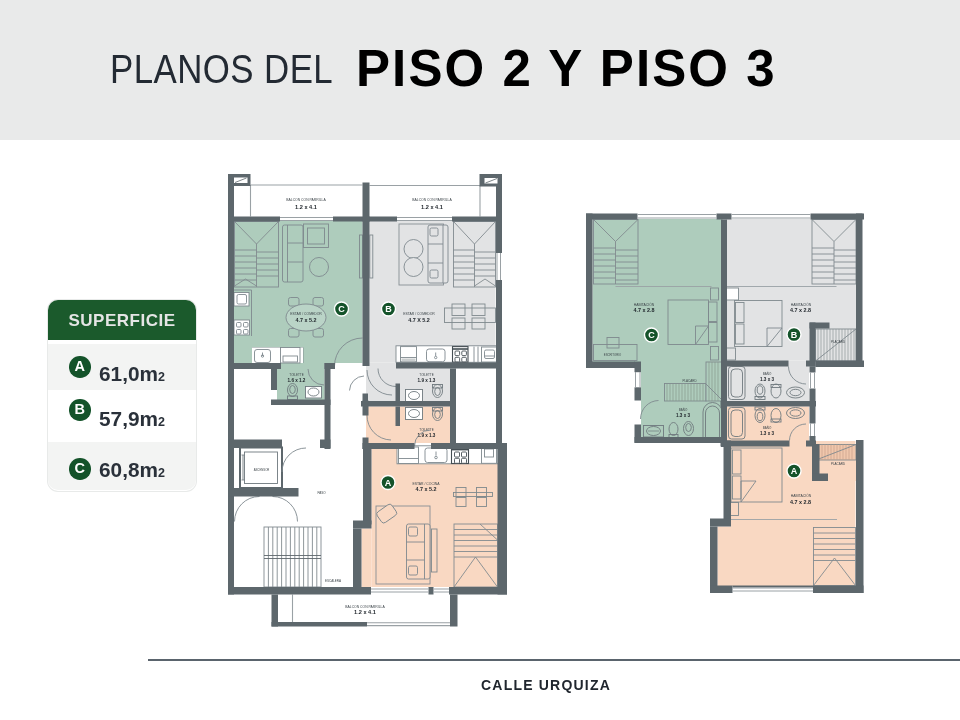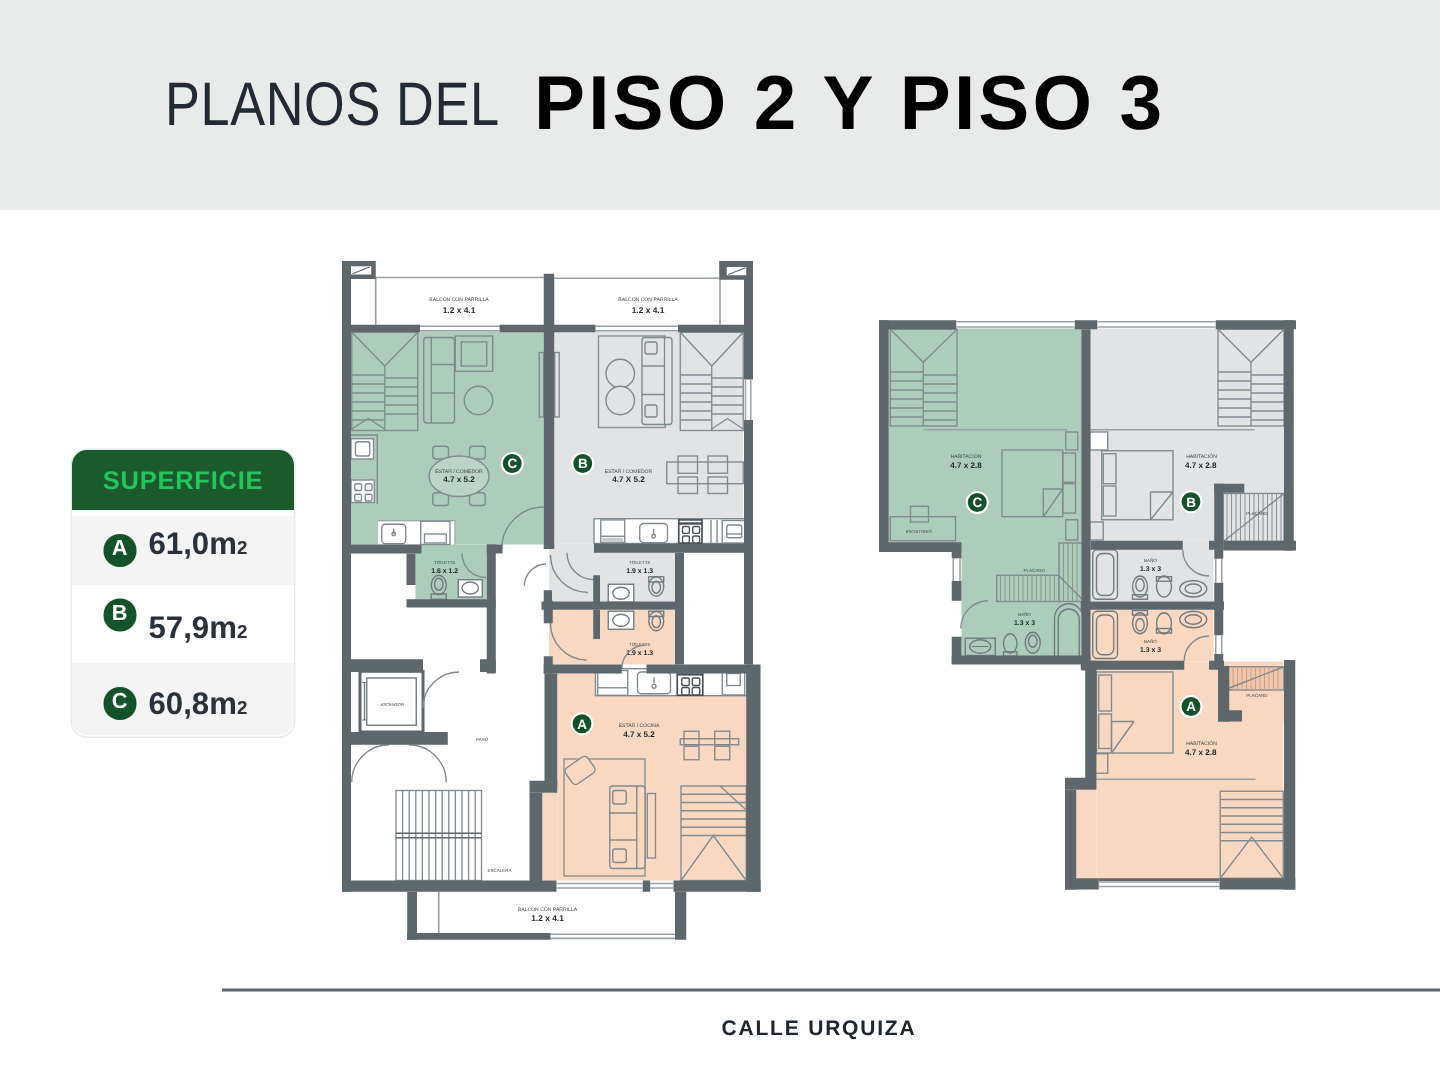--- a/index.html
+++ b/index.html
@@ -6,21 +6,21 @@
   body{width:960px;height:720px;position:relative;background:#ffffff;overflow:hidden;
        font-family:"Liberation Sans", sans-serif;}
   .hdr{position:absolute;left:0;top:0;width:960px;height:140px;background:#e9eaea;}
   .t1{position:absolute;left:110px;top:49px;font-size:41px;color:#232a33;letter-spacing:0.5px;
       font-weight:500;white-space:nowrap;transform:scaleX(0.85);transform-origin:0 0;line-height:41px;}
   .t2{position:absolute;left:356px;top:42.5px;font-size:51px;color:#000000;font-weight:bold;
       letter-spacing:2.1px;white-space:nowrap;line-height:51px;}
   .legend{position:absolute;left:48px;top:300px;width:148px;height:191px;
           border-radius:10px;background:#ffffff;box-shadow:0 0 0 1px #e8eae9;}
   .leghdr{position:absolute;left:0;top:0;width:148px;height:40px;background:#1b5a2c;
-          border-radius:10px 10px 0 0;color:#22c55e;font-weight:bold;font-size:17px;
+          border-radius:10px 10px 0 0;color:#e5e5e5;font-weight:bold;font-size:17px;
           letter-spacing:0.5px;text-align:center;line-height:41px;}
   .row{position:absolute;left:0;width:148px;height:46px;}
   .rA{top:43.5px;background:#f3f4f3;}
   .rB{top:89.5px;background:#ffffff;height:52px;}
   .rC{top:141.5px;background:#f3f4f3;height:48px;border-radius:0 0 10px 10px;}
   .cir{position:absolute;left:21px;width:21.5px;height:21.5px;border-radius:50%;background:#14532a;
        color:#fff;font-weight:bold;font-size:14.5px;text-align:center;line-height:21.5px;}
   .val{position:absolute;left:51px;font-size:20.8px;color:#2a313a;font-weight:600;white-space:nowrap;}
   .val small{font-size:12.5px;font-weight:600;}
   .footline{position:absolute;left:148px;top:659px;width:812px;height:1.6px;background:#5a646d;}
@@ -36,21 +36,21 @@
 
 <div class="t1">PLANOS DEL</div>
 <div class="t2">PISO 2 Y PISO 3</div>
 
 <div class="legend">
 
   <div class="leghdr">SUPERFICIE</div>
 
   <div class="row rA">
       <span class="cir" style="top:12.8px;">A</span>
-      <span class="val" style="top:7px;">61,0m<small>2</small></span>
+      <span class="val" style="top:18px;">61,0m<small>2</small></span>
     </div>
 
   <div class="row rB">
       <span class="cir" style="top:9.7px;">B</span>
       <span class="val" style="top:17px;">57,9m<small>2</small></span>
     </div>
 
   <div class="row rC">
       <span class="cir" style="top:16.6px;">C</span>
       <span class="val" style="top:16.6px;">60,8m<small>2</small></span>

